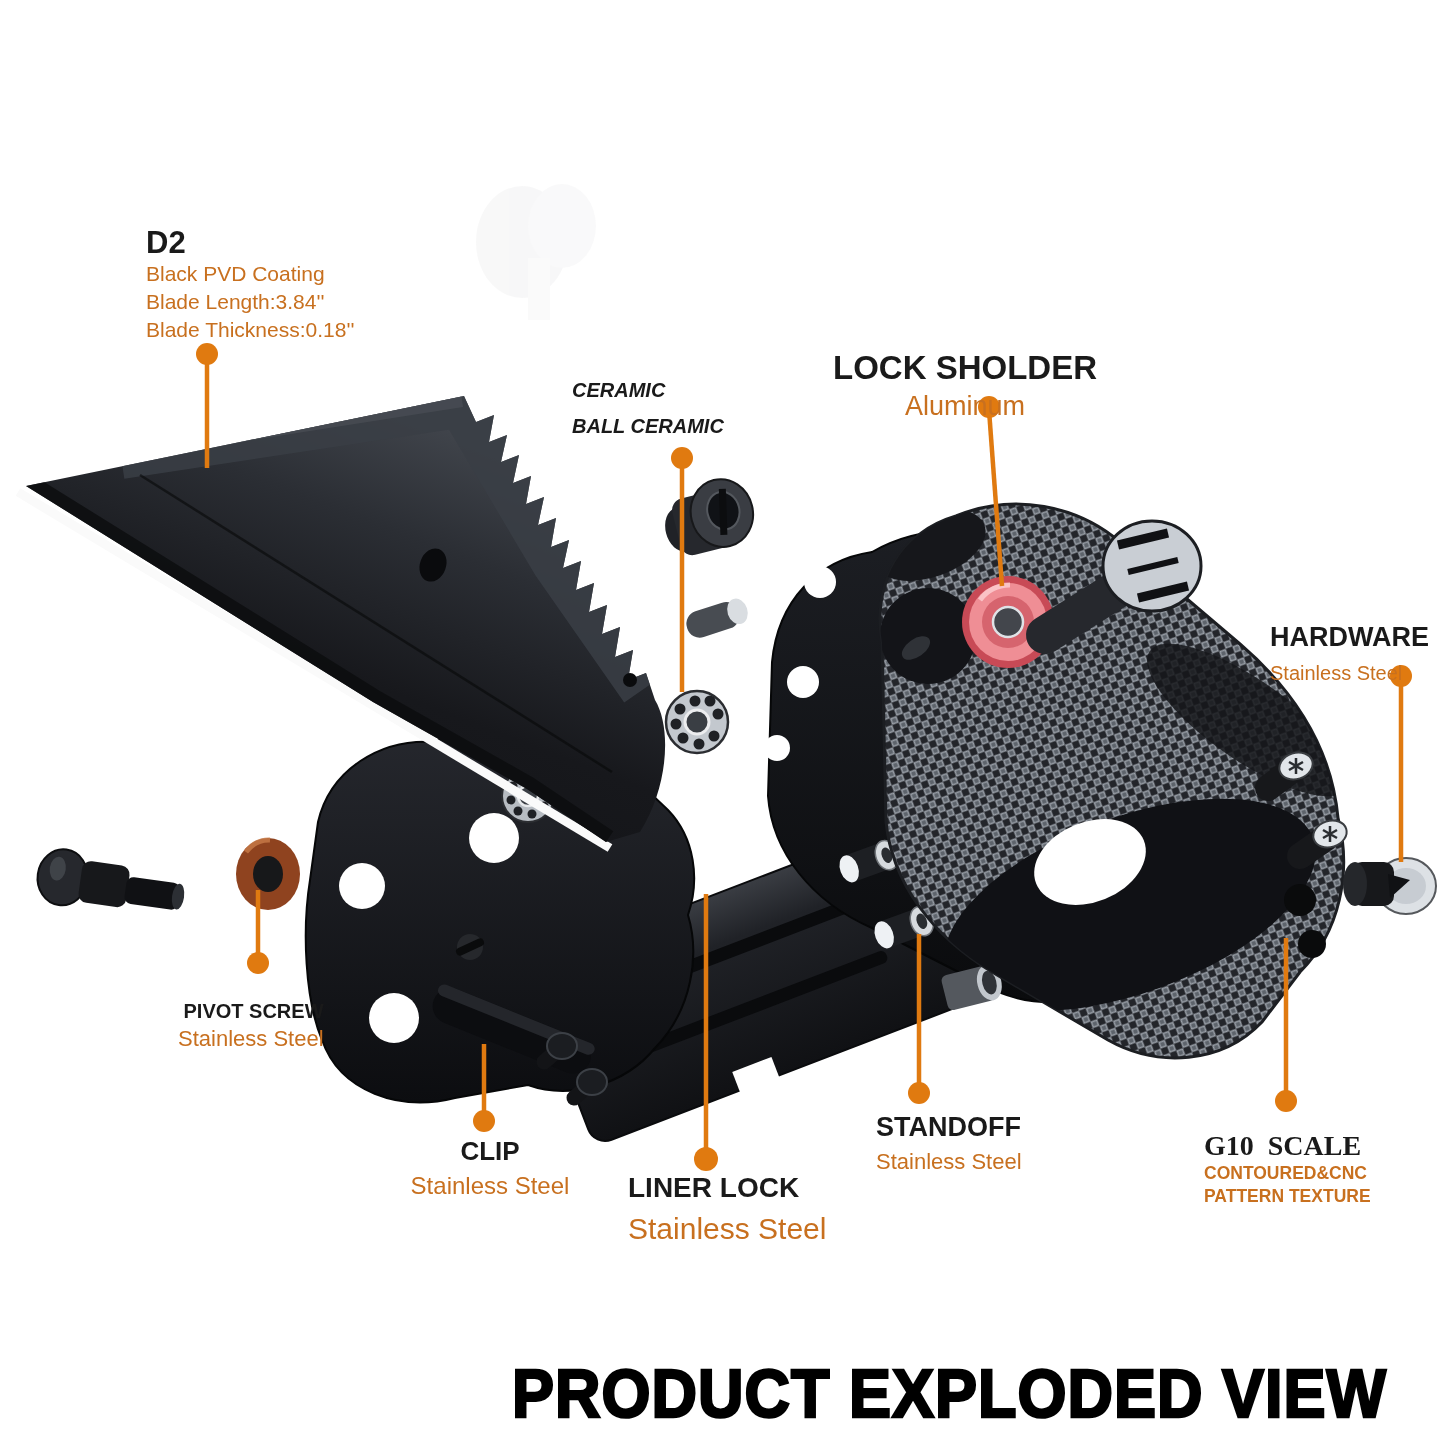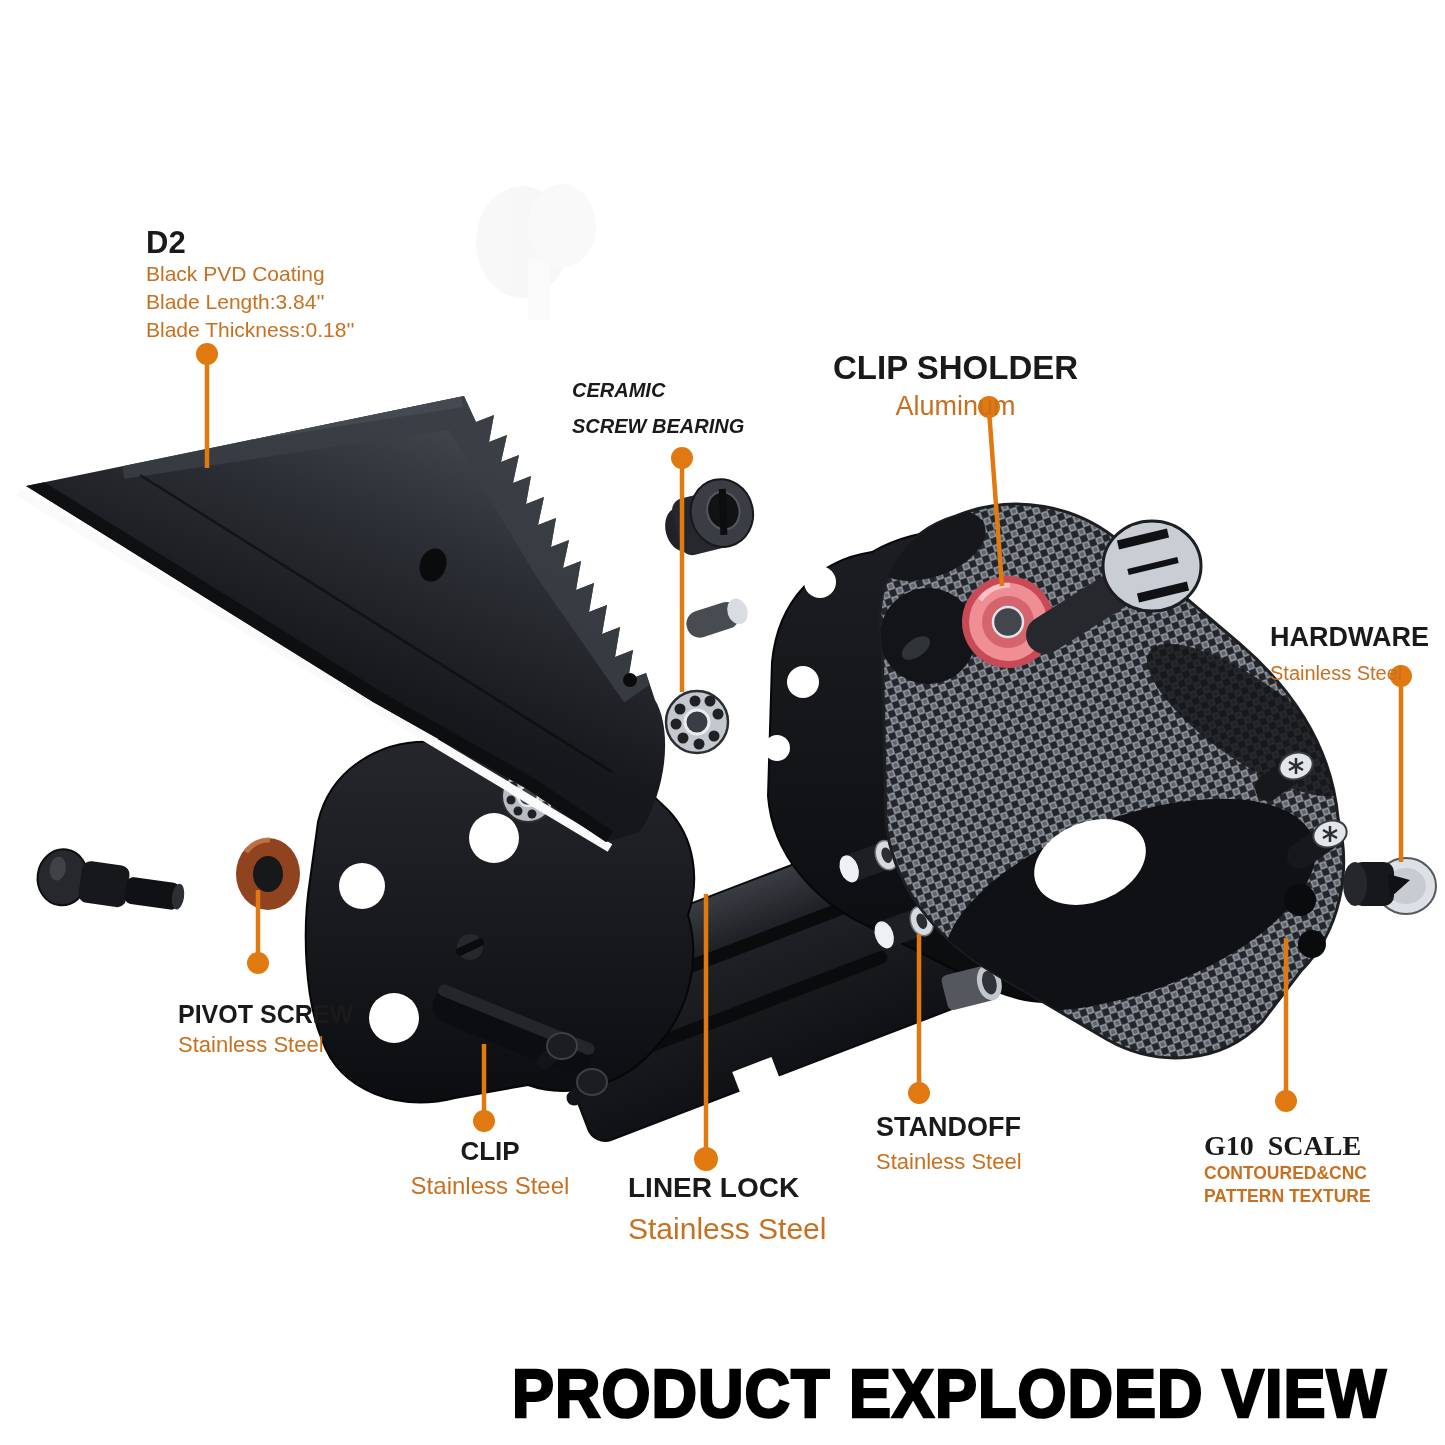--- a/index.html
+++ b/index.html
@@ -22,21 +22,21 @@
   .callout .m{color:var(--accent-text);}
   .ws{white-space:pre-wrap;}
 
   .co-d2 .t{font-size:31px;line-height:34px;}
   .co-d2 .m{font-size:21px;line-height:28px;}
   .co-ceramic .t{font-size:20px;line-height:36px;font-style:italic;}
   .co-pivotshoulder .t{font-size:33px;line-height:36px;}
   .co-pivotshoulder .m{font-size:27px;margin-top:5px;text-align:center;}
   .co-hardware .t{font-size:27px;}
   .co-hardware .m{font-size:20px;margin-top:9px;}
-  .co-pivotscrew .t{font-size:25px;text-align:right;}
+  .co-pivotscrew .t{font-size:20px;text-align:right;}
   .co-pivotscrew .m{font-size:22px;margin-top:3px;}
   .co-clip{text-align:center;width:180px;}
   .co-clip .t{font-size:26px;}
   .co-clip .m{font-size:24px;margin-top:5px;}
   .co-linerlock .t{font-size:28px;}
   .co-linerlock .m{font-size:30px;margin-top:8px;}
   .co-standoff .t{font-size:27px;}
   .co-standoff .m{font-size:22px;margin-top:6px;}
   .co-g10 .t{font-size:28px;font-family:Liberation Serif, serif;}
   .co-g10 .m{font-size:17.5px;line-height:23px;font-weight:bold;}
@@ -336,26 +336,26 @@
     <div class="m">
       <div>Black PVD Coating</div>
       <div>Blade Length:3.84''</div>
       <div>Blade Thickness:0.18''</div>
     </div>
   </div>
 
   <div class="callout co-ceramic" style="left:572px;top:372px;">
     <div class="t">
       <div>CERAMIC</div>
-      <div>SCREW BEARING</div>
+      <div>BALL CERAMIC</div>
     </div>
   </div>
 
   <div class="callout co-pivotshoulder" style="left:833px;top:350px;">
-    <div class="t">CLIP SHOLDER</div>
+    <div class="t">LOCK SHOLDER</div>
     <div class="m">Aluminum</div>
   </div>
 
   <div class="callout co-hardware" style="left:1270px;top:622px;">
     <div class="t">HARDWARE</div>
     <div class="m">Stainless Steel</div>
   </div>
 
   <div class="callout co-pivotscrew" style="left:178px;top:1000px;">
     <div class="t">PIVOT SCREW</div>

